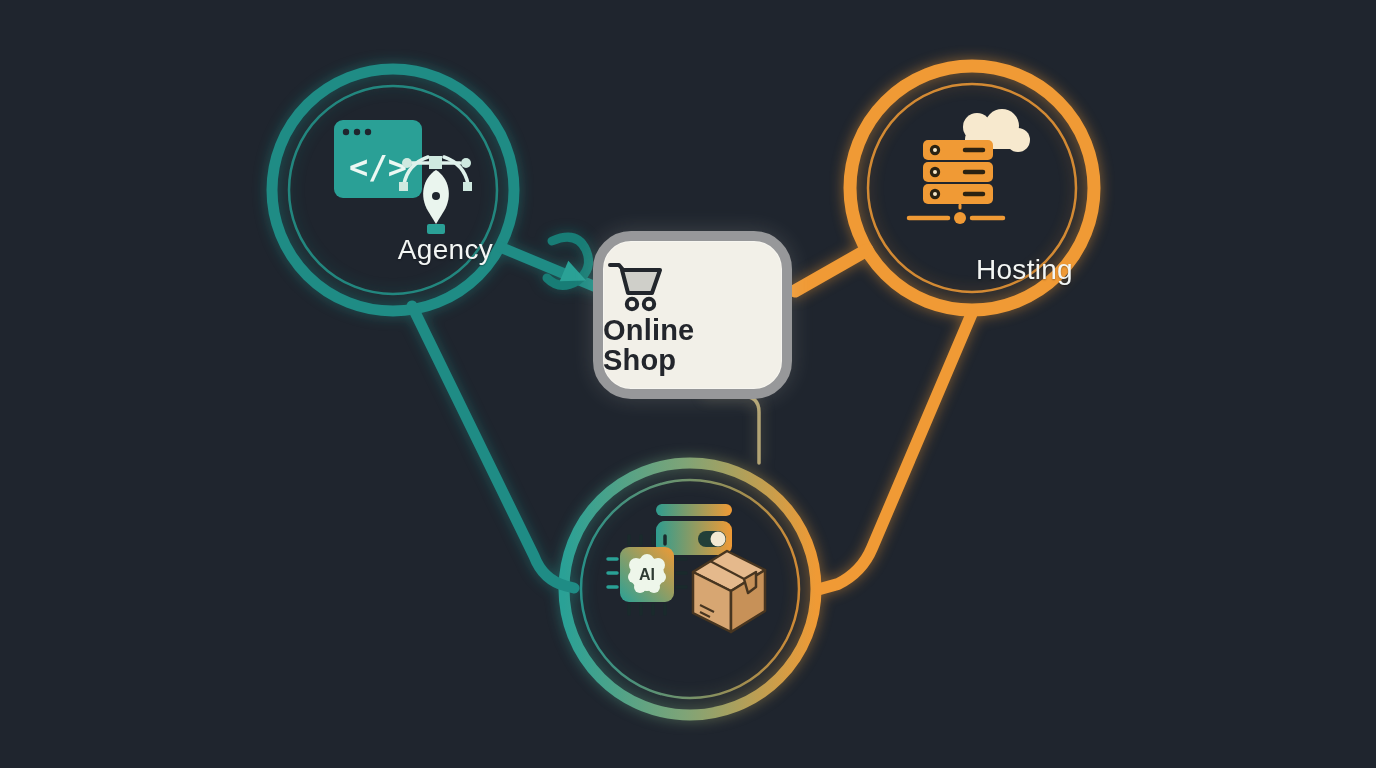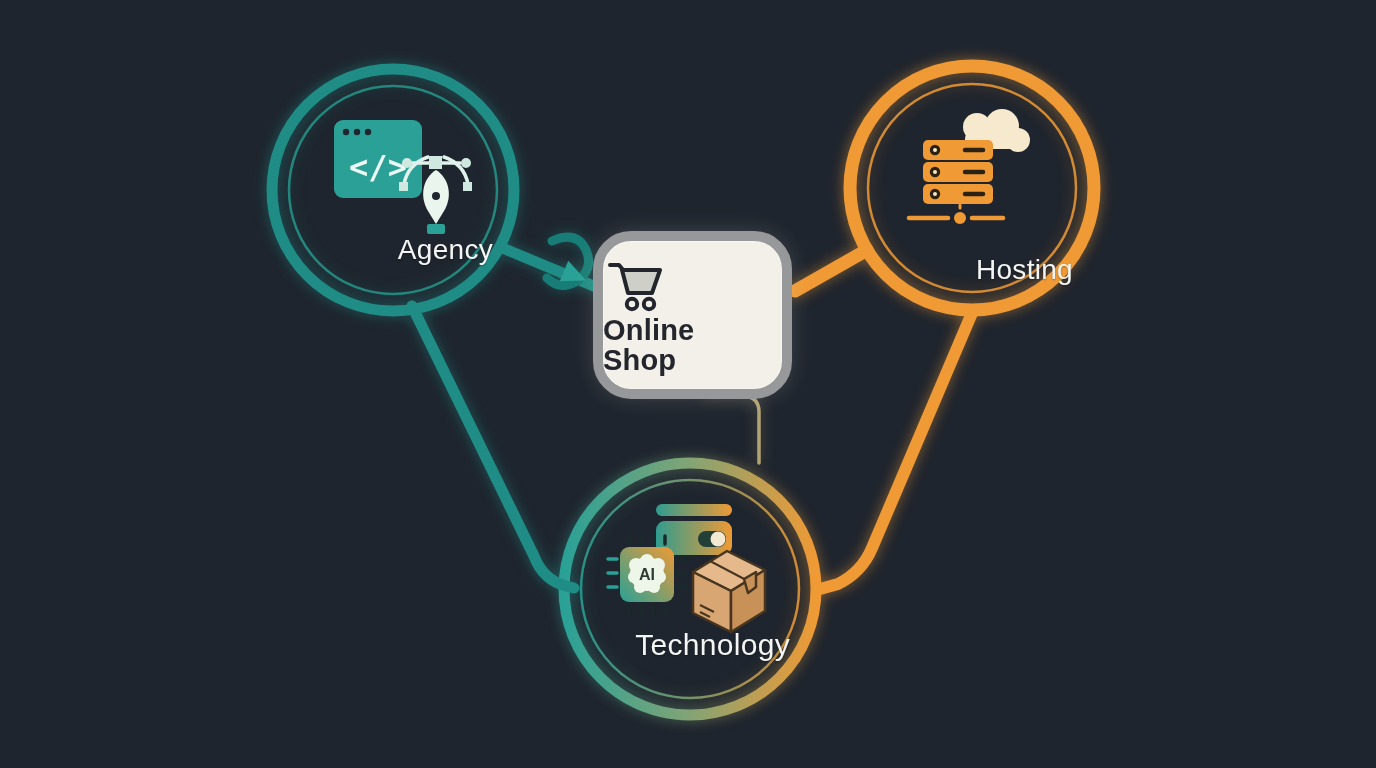--- a/index.html
+++ b/index.html
@@ -179,21 +179,20 @@
     <g stroke="#473520" stroke-width="2.5" stroke-linejoin="round">
       <polygon points="95,77 129,56 167,75 133,96" fill="#e5b98c"></polygon>
       <polygon points="95,77 133,96 133,137 95,118" fill="#d7a672"></polygon>
       <polygon points="133,96 167,75 167,116 133,137" fill="#c79158"></polygon>
       <line x1="112" y1="66" x2="150" y2="86" stroke-width="2"></line>
       <polygon points="146,84 158,77 158,92 150,98" fill="#c79158"></polygon>
       <line x1="102" y1="110" x2="116" y2="117" stroke-width="2"></line>
       <line x1="102" y1="117" x2="112" y2="122" stroke-width="2"></line>
     </g>
   </svg>
-  <div class="node-label" style="left:590px;top:628px;width:200px;font-size:30px;">Technology</div>
 
   <div class="shop-box">
     <svg class="shop-cart" width="64" height="56" viewBox="0 0 64 56" fill="none" stroke="#22262c" stroke-width="4" stroke-linejoin="round" stroke-linecap="round">
       <path d="M 7 6 H 16 L 21 12"></path>
       <path d="M 19 11 H 57 L 49 34 H 25 Z" fill="#cfcfc9"></path>
       <circle cx="29" cy="45" r="5.2" fill="#f2f0e8"></circle>
       <circle cx="46" cy="45" r="5.2" fill="#f2f0e8"></circle>
     </svg>
     <div class="shop-text">Online</div>
     <div class="shop-text">Shop</div>

